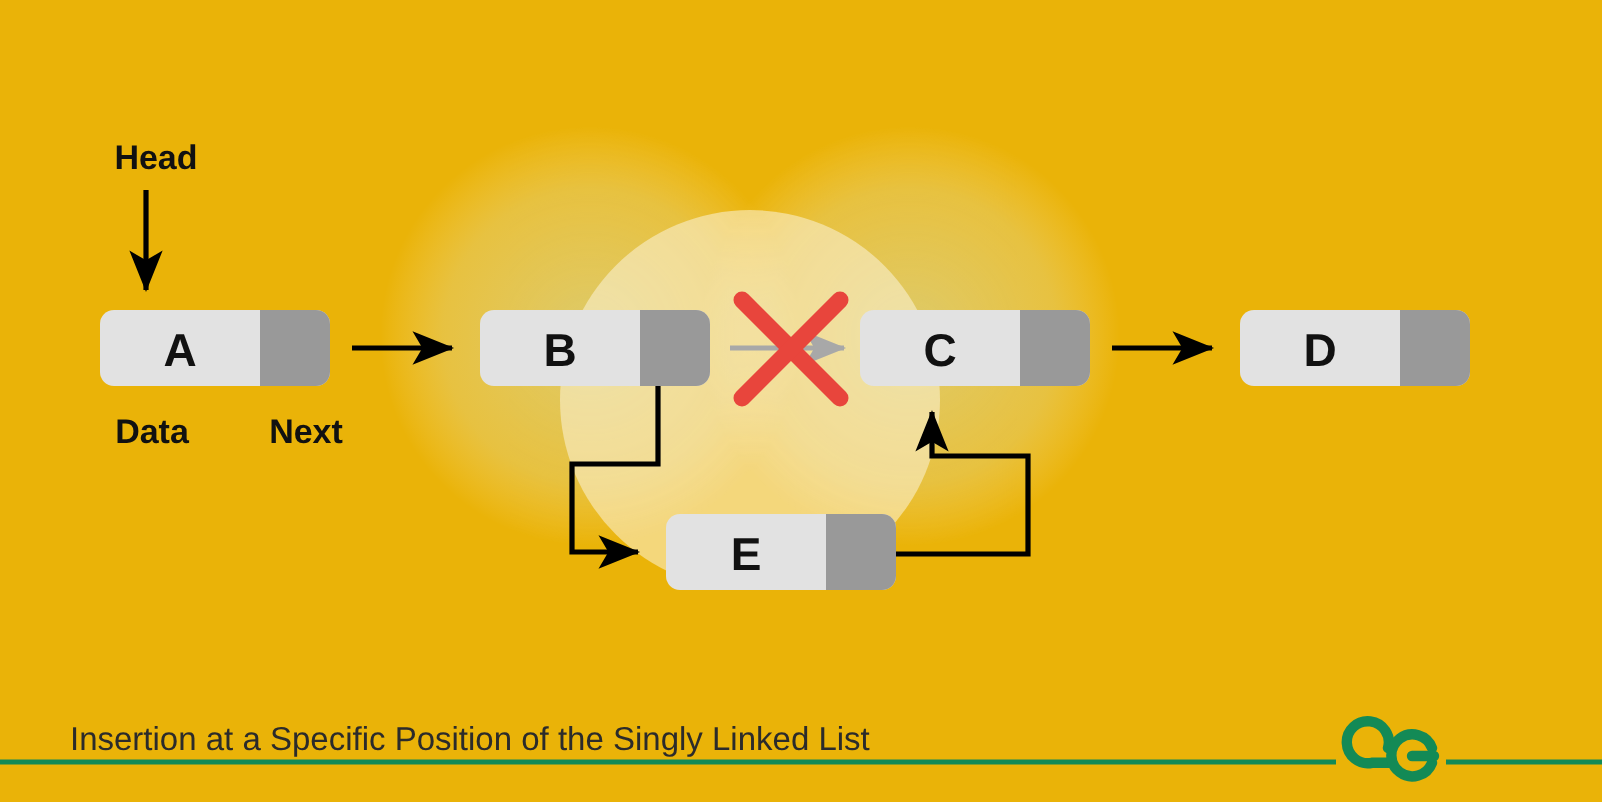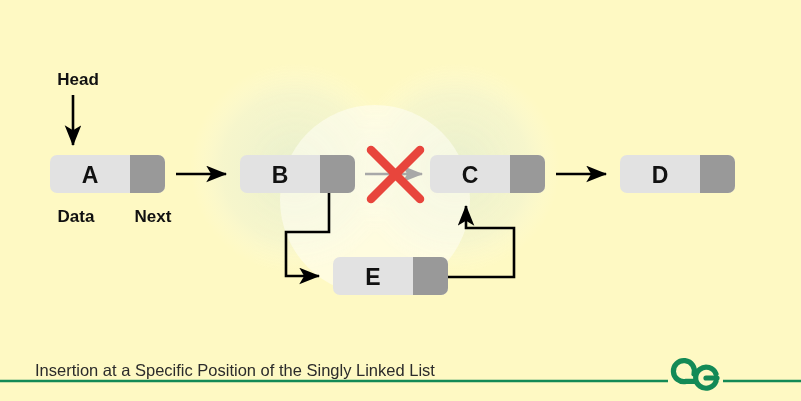--- a/index.html
+++ b/index.html
@@ -7,21 +7,21 @@
     padding: 0;
     background: #ffffff;
   }
   body {
     font-family: "Liberation Sans", sans-serif;
   }
   #page {
     position: relative;
     width: 801px;
     height: 401px;
-    background: #fef9c3;
+    background: #eab308;
     overflow: hidden;
   }
   #diagram-svg {
     position: absolute;
     left: 0;
     top: 0;
     width: 801px;
     height: 401px;
   }
   .node-text {

